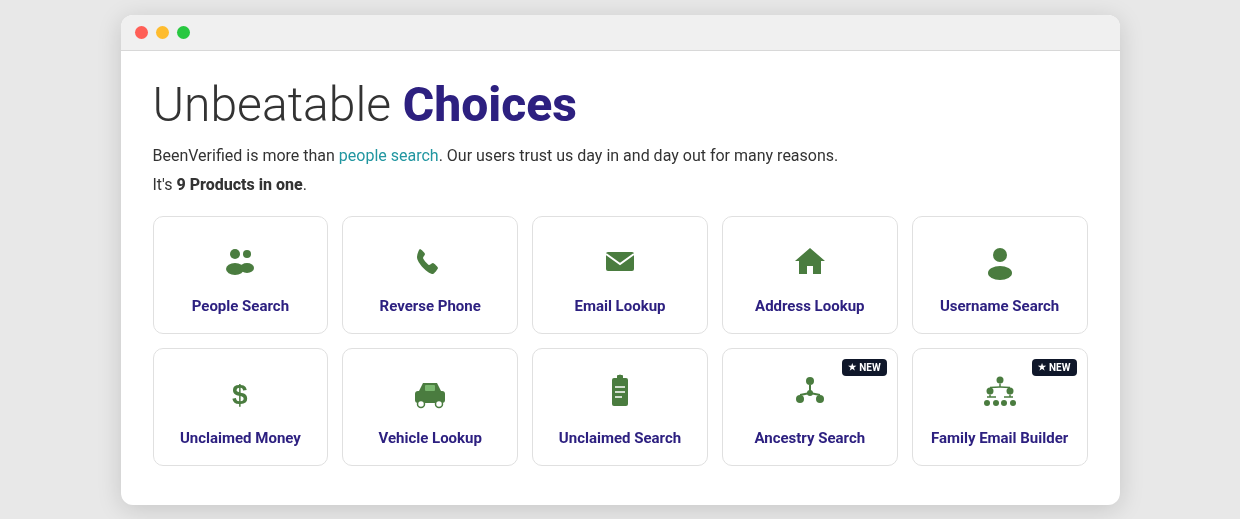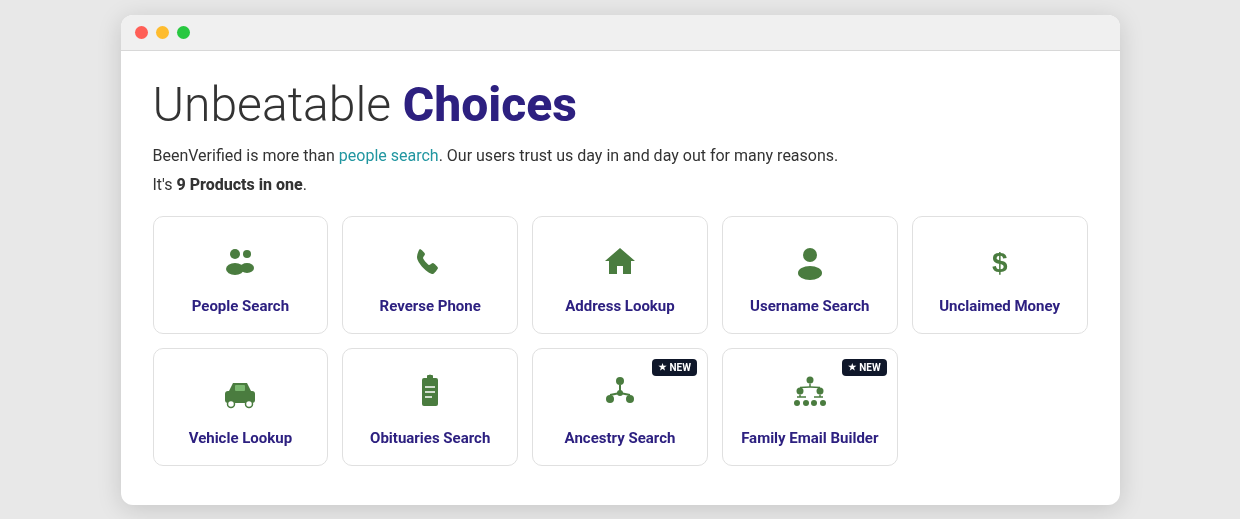--- a/index.html
+++ b/index.html
@@ -184,20 +184,29 @@
           <div class="card-icon">
             <svg class="icon-svg" viewBox="0 0 40 40" fill="none" xmlns="http://www.w3.org/2000/svg">
       <path d="M10 8c1 0 5 4 5 5s-2 3-2 4 5 7 6 7 3-2 4-2 5 4 5 5-4 6-5 6C18 33 7 22 7 16c0-2 2-8 3-8z" fill="#4a7c3f"></path>
     </svg>
           </div>
           <div class="card-label">Reverse Phone</div>
         </div>
         <div class="card">
           <div class="card-icon">
             <svg class="icon-svg" viewBox="0 0 40 40" fill="none" xmlns="http://www.w3.org/2000/svg">
+      <rect x="6" y="11" width="28" height="19" rx="2" fill="#4a7c3f"></rect>
+      <path d="M6 13l14 10 14-10" stroke="#fff" stroke-width="2" fill="none"></path>
+    </svg>
+          </div>
+          <div class="card-label">Email Lookup</div>
+        </div>
+        <div class="card">
+          <div class="card-icon">
+            <svg class="icon-svg" viewBox="0 0 40 40" fill="none" xmlns="http://www.w3.org/2000/svg">
       <path d="M20 7L5 20h4v13h8v-8h6v8h8V20h4L20 7z" fill="#4a7c3f"></path>
     </svg>
           </div>
           <div class="card-label">Address Lookup</div>
         </div>
         <div class="card">
           <div class="card-icon">
             <svg class="icon-svg" viewBox="0 0 40 40" fill="none" xmlns="http://www.w3.org/2000/svg">
       <circle cx="20" cy="14" r="7" fill="#4a7c3f"></circle>
       <ellipse cx="20" cy="32" rx="12" ry="7" fill="#4a7c3f"></ellipse>
@@ -229,21 +238,21 @@
           <div class="card-icon">
             <svg class="icon-svg" viewBox="0 0 40 40" fill="none" xmlns="http://www.w3.org/2000/svg">
       <rect x="12" y="5" width="16" height="28" rx="2" fill="#4a7c3f"></rect>
       <path d="M20 5 Q20 0 20 5" stroke="#4a7c3f" stroke-width="2"></path>
       <rect x="17" y="2" width="6" height="5" rx="1" fill="#4a7c3f"></rect>
       <line x1="15" y1="14" x2="25" y2="14" stroke="#fff" stroke-width="1.5"></line>
       <line x1="15" y1="19" x2="25" y2="19" stroke="#fff" stroke-width="1.5"></line>
       <line x1="15" y1="24" x2="22" y2="24" stroke="#fff" stroke-width="1.5"></line>
     </svg>
           </div>
-          <div class="card-label">Obituaries Search</div>
+          <div class="card-label">Unclaimed Search</div>
         </div>
         <div class="card">
           <div class="new-badge">NEW</div>
           <div class="card-icon">
             <svg class="icon-svg" viewBox="0 0 40 40" fill="none" xmlns="http://www.w3.org/2000/svg">
       <circle cx="20" cy="8" r="4" fill="#4a7c3f"></circle>
       <circle cx="10" cy="26" r="4" fill="#4a7c3f"></circle>
       <circle cx="30" cy="26" r="4" fill="#4a7c3f"></circle>
       <line x1="20" y1="12" x2="20" y2="20" stroke="#4a7c3f" stroke-width="2"></line>
       <line x1="20" y1="20" x2="10" y2="22" stroke="#4a7c3f" stroke-width="2"></line>

